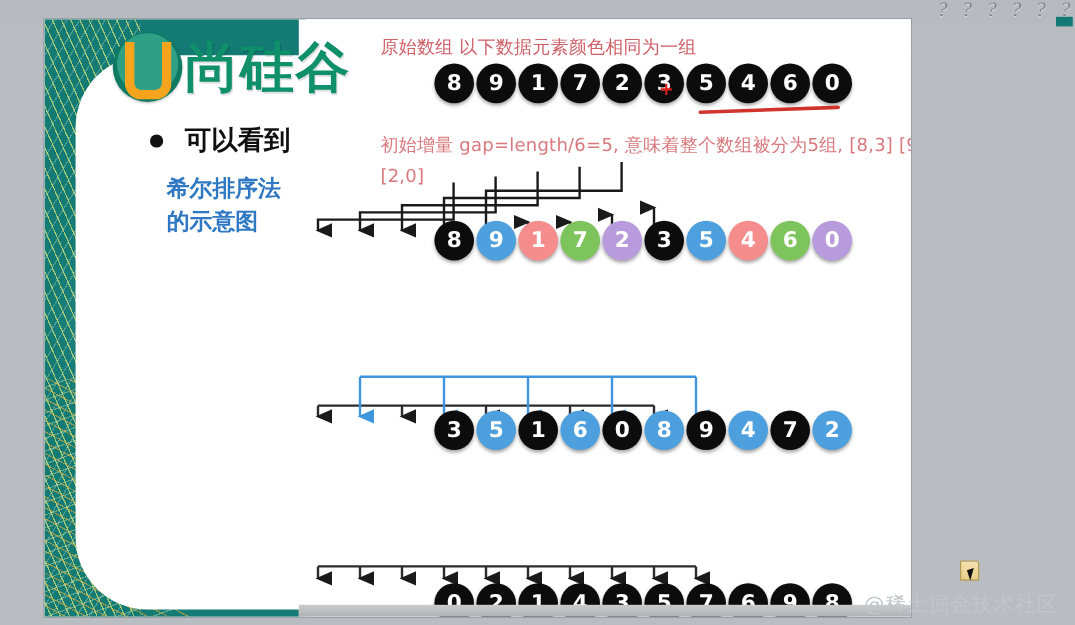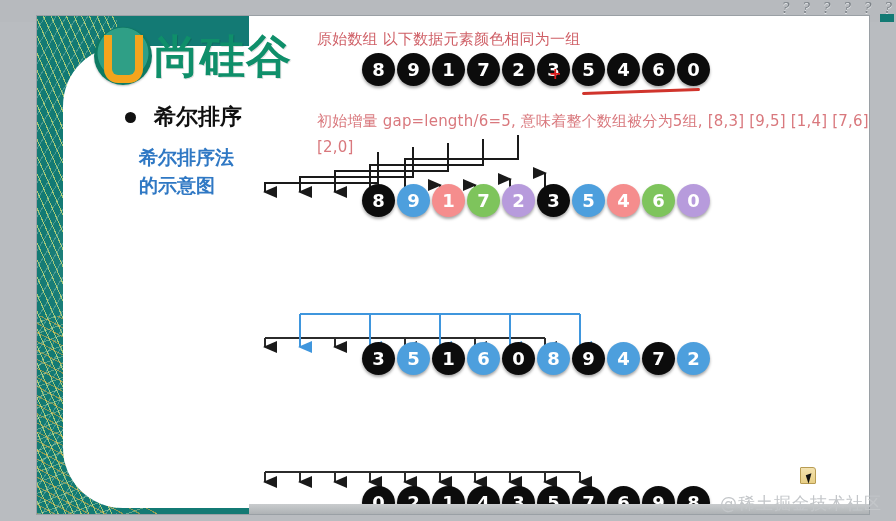--- a/index.html
+++ b/index.html
@@ -24,21 +24,21 @@
     text-shadow: 0 1px 0 #e6e8ea;
   }
   .qmarks span { display: inline-block; }
   .tealchip {
     position: absolute; right: 2px; top: 14px; width: 14px; height: 8px;
     background: #137a74;
   }
 
   
   .slide {
-    position: absolute; left: 37px; top: 16px; width: 832px; height: 498px;
+    position: absolute; left: 37px; top: 16px; width: 722px; height: 498px;
     background: #ffffff; overflow: hidden;
     box-shadow: 0 0 0 1px #9aa0a5;
   }
   
   .band {
     position: absolute; left: 0; top: 0; width: 218px; height: 498px;
     background: #137a74;
     overflow: hidden;
   }
   .band .hatch {
@@ -200,21 +200,21 @@
     <div class="panel"></div>
     <div class="panel-plain"></div>
 
     <div class="logo">
       <div class="logo-u"></div>
       <div class="logo-text">尚硅谷</div>
     </div>
 
     <div class="bullet-row">
       <span class="bullet-dot"></span>
-      <span class="bullet-title">希尔排序</span>
+      <span class="bullet-title">可以看到</span>
     </div>
     <div class="sub-caption">希尔排序法
 的示意图</div>
 
     <div class="diagram">
 
       <div class="note note-strong" style="left:68px; top:10px;">原始数组  以下数据元素颜色相同为一组</div>
 
       <div class="circles" id="row0" style="left:113px; top:37px;">
           <div class="ball black">8</div>

